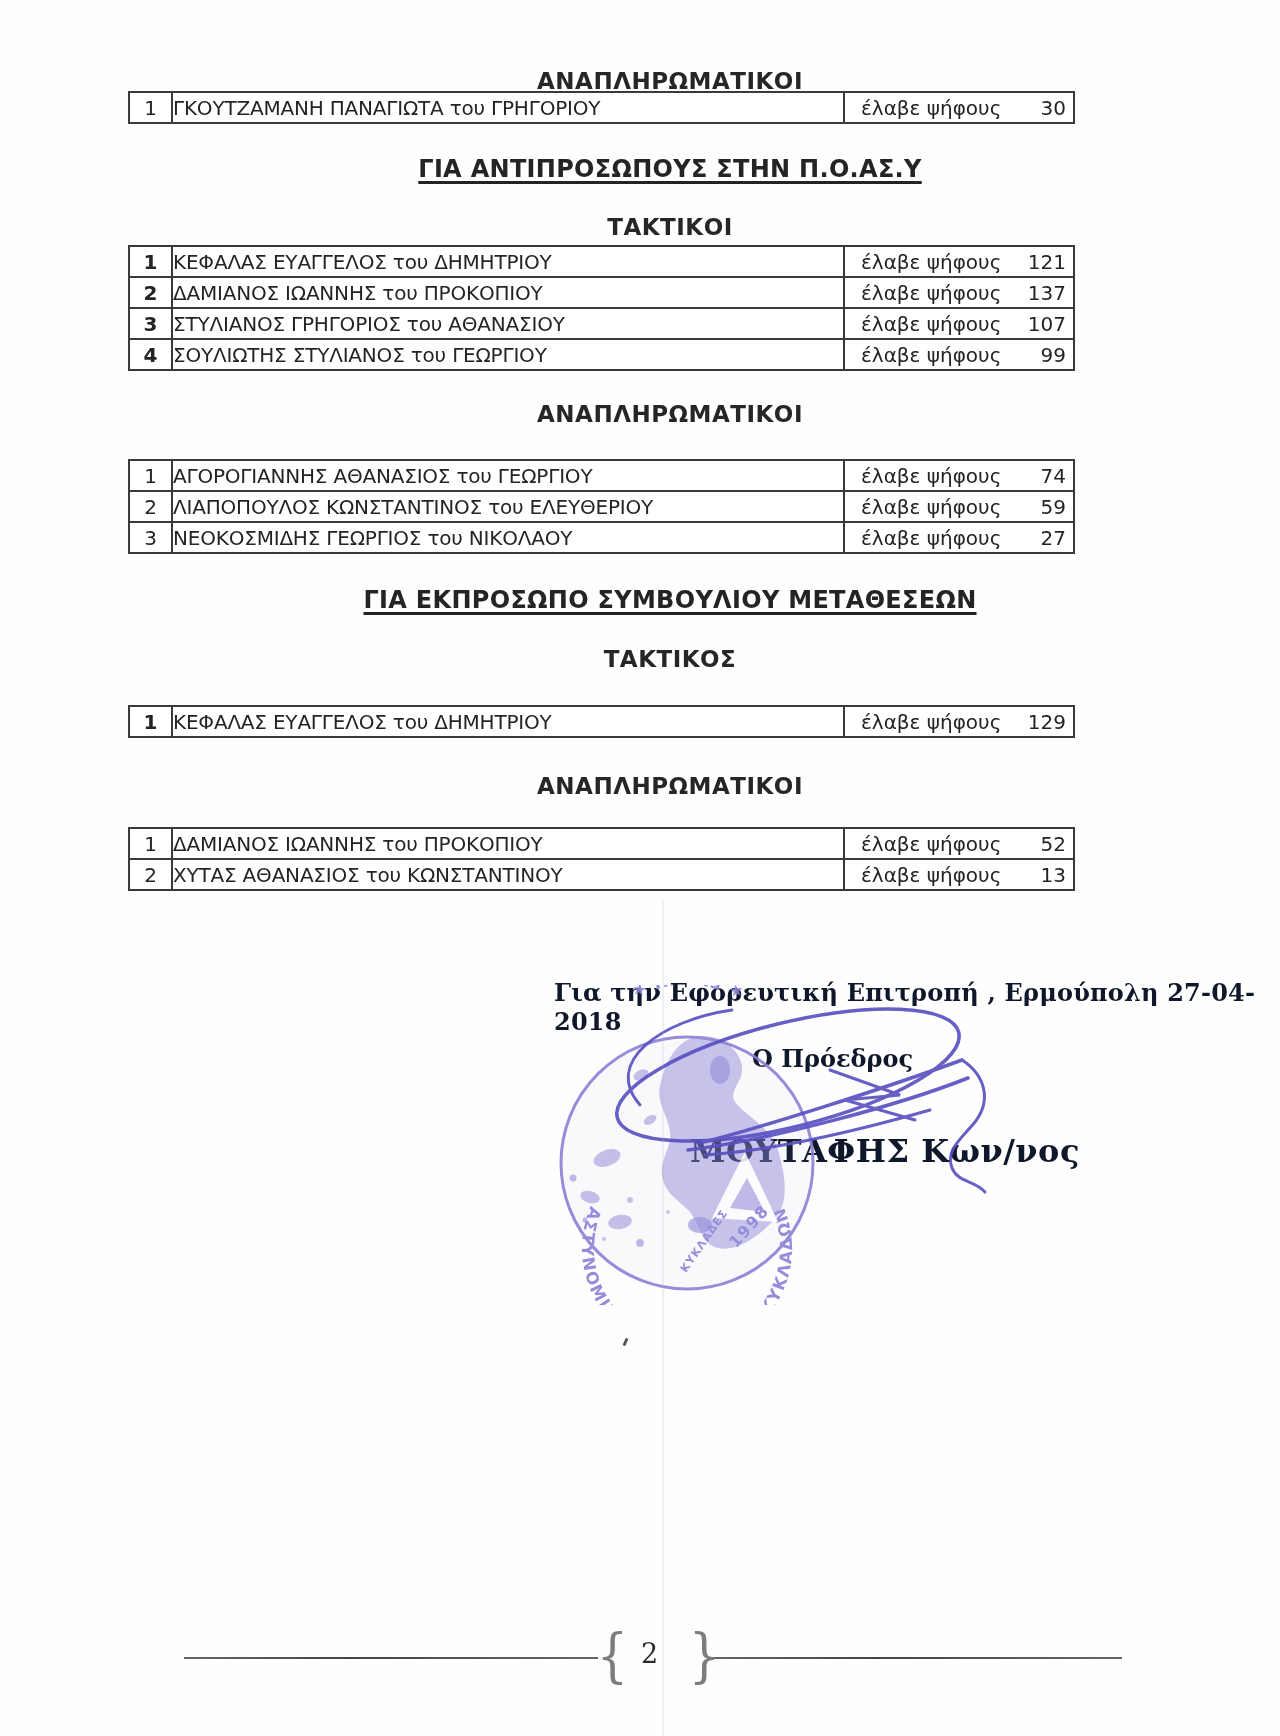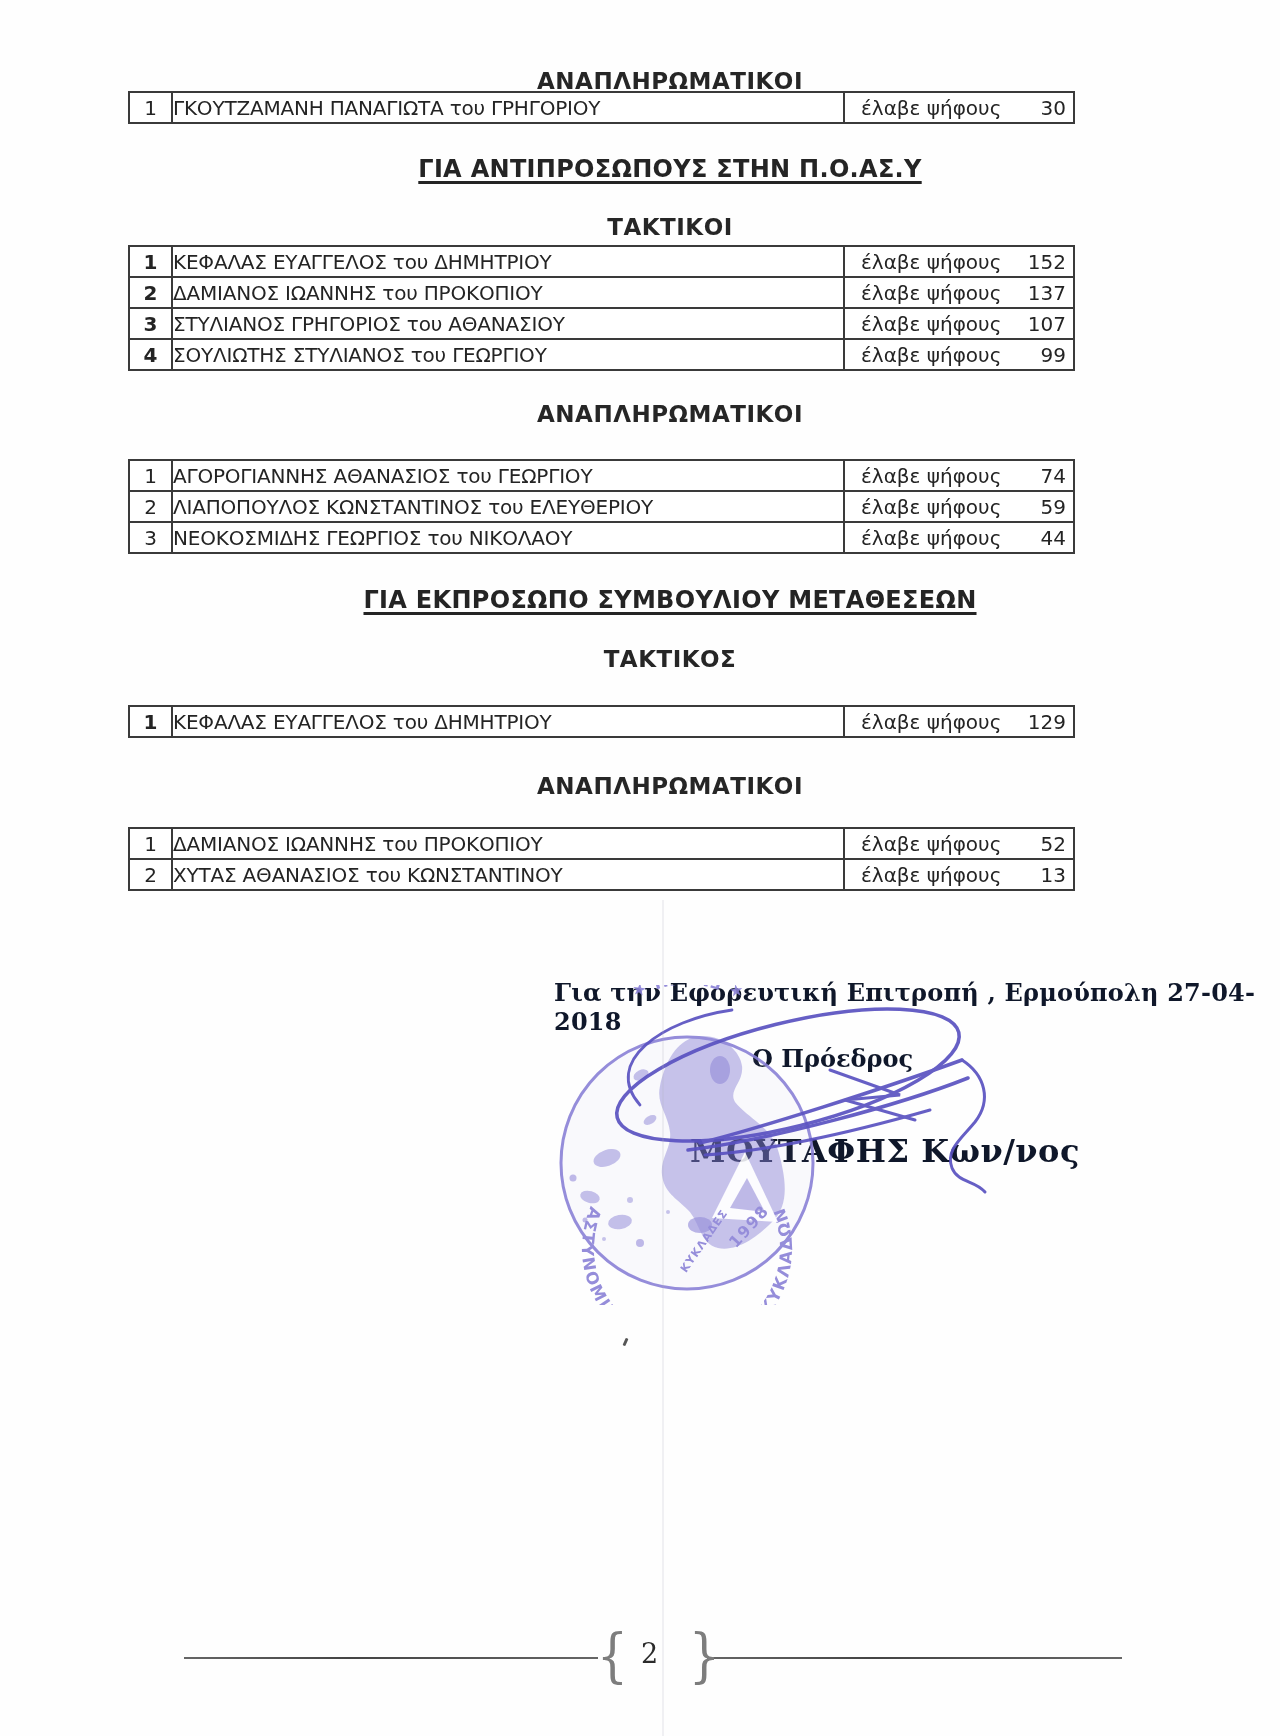--- a/index.html
+++ b/index.html
@@ -77,21 +77,21 @@
   </div>
 
   <table class="res" style="top:245px">
     <tbody>
         <tr>
       <td class="c-num bold">1</td>
       <td class="c-name">ΚΕΦΑΛΑΣ ΕΥΑΓΓΕΛΟΣ του ΔΗΜΗΤΡΙΟΥ</td>
       <td class="c-votes">
         <div class="votecell">
               <span class="vlabel">έλαβε ψήφους</span>
-              <span class="vnum">152</span>
+              <span class="vnum">121</span>
             </div>
       </td>
     </tr>
     <tr>
       <td class="c-num bold">2</td>
       <td class="c-name">ΔΑΜΙΑΝΟΣ ΙΩΑΝΝΗΣ του ΠΡΟΚΟΠΙΟΥ</td>
       <td class="c-votes">
         <div class="votecell">
               <span class="vlabel">έλαβε ψήφους</span>
               <span class="vnum">137</span>
@@ -146,21 +146,21 @@
               <span class="vnum">59</span>
             </div>
       </td>
     </tr>
     <tr>
       <td class="c-num">3</td>
       <td class="c-name">ΝΕΟΚΟΣΜΙΔΗΣ ΓΕΩΡΓΙΟΣ του ΝΙΚΟΛΑΟΥ</td>
       <td class="c-votes">
         <div class="votecell">
               <span class="vlabel">έλαβε ψήφους</span>
-              <span class="vnum">44</span>
+              <span class="vnum">27</span>
             </div>
       </td>
     </tr>
   </tbody>
     </table>
 
   <div class="hwrap" style="top:586px">
     <span class="main-heading">ΓΙΑ ΕΚΠΡΟΣΩΠΟ ΣΥΜΒΟΥΛΙΟΥ ΜΕΤΑΘΕΣΕΩΝ</span>
   </div>
 

